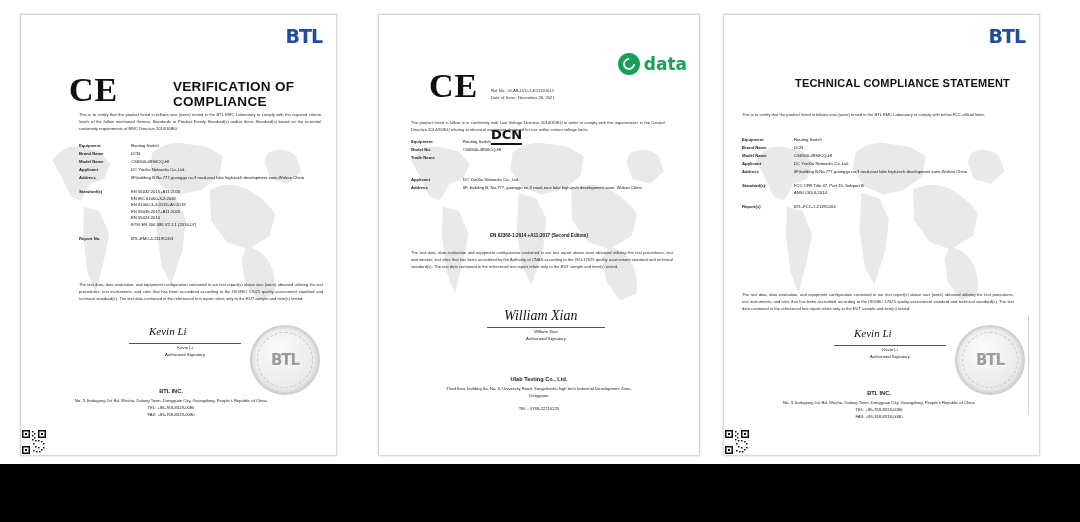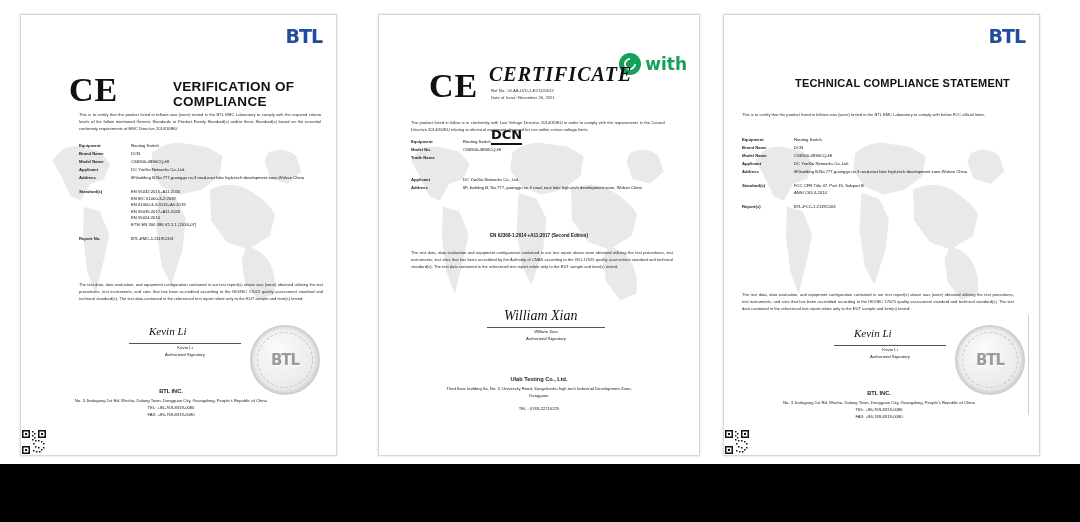--- a/index.html
+++ b/index.html
@@ -286,25 +286,24 @@
           <path d="M430 182 q30 4 44 22 t8 40 l-30 8 -26-24 -6-30z"></path>
           <path d="M470 60 q30-10 54 4 l10 20 -26 16 -32-6 -12-22z"></path>
         </g>
       </svg>
     </div>
 
     <div class="ulab">
       <div class="ring">
           <i></i>
         </div>
-      <div class="w">with</div>
+      <div class="w">data</div>
     </div>
 
     <div class="ce">CE</div>
-    <div class="script-title">CERTIFICATE</div>
     <div class="ref-lines">
       <div>Ref No.: ULAB-LVD-1-E21120012</div>
       <div>Date of Issue: November 26, 2021</div>
     </div>
 
     <div class="dcn-big">DCN</div>
 
     <div class="para intro">The product listed in follow is in conformity with Low Voltage Directive 2014/35/EU in order to comply with the requirements in the Council Directive 2014/35/EU relating to electrical equipment designed for use within certain voltage limits.</div>
 
     <div class="fields">

